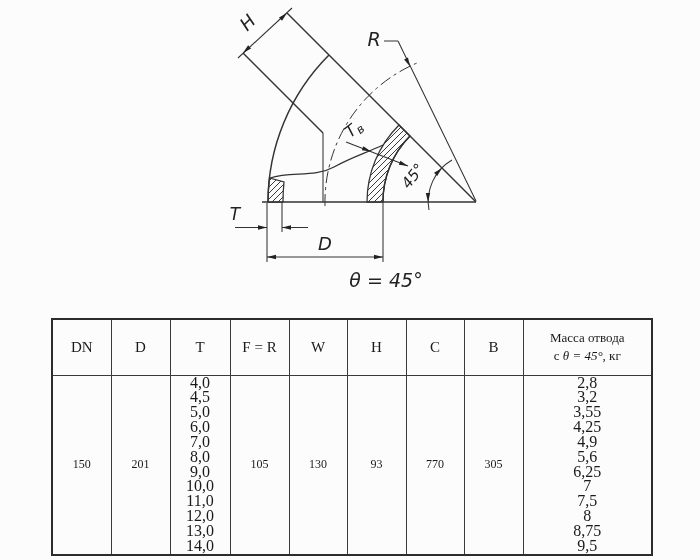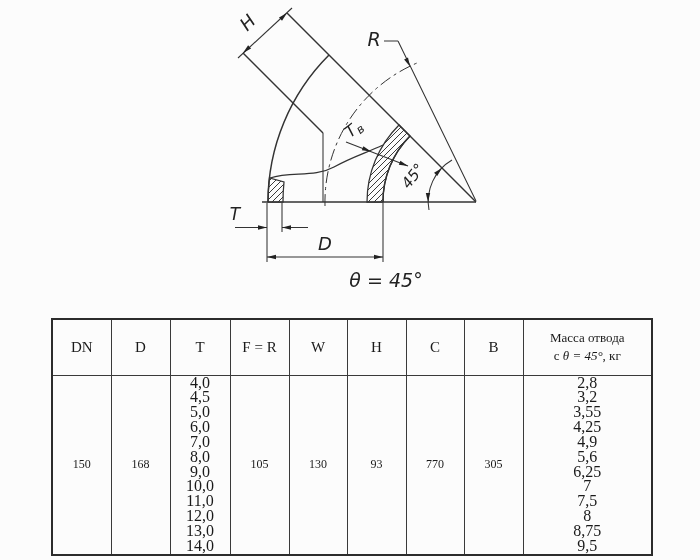--- a/index.html
+++ b/index.html
@@ -110,21 +110,21 @@
           <th>B</th>
           <th class="mass-hdr">
             <div>Масса отвода</div>
             <div><span>с </span><span class="it">θ = 45°</span><span>, кг</span></div>
           </th>
         </tr>
       </thead>
       <tbody>
         <tr>
           <td>150</td>
-          <td>168</td>
+          <td>201</td>
           <td class="stack">4,0
 4,5
 5,0
 6,0
 7,0
 8,0
 9,0
 10,0
 11,0
 12,0

